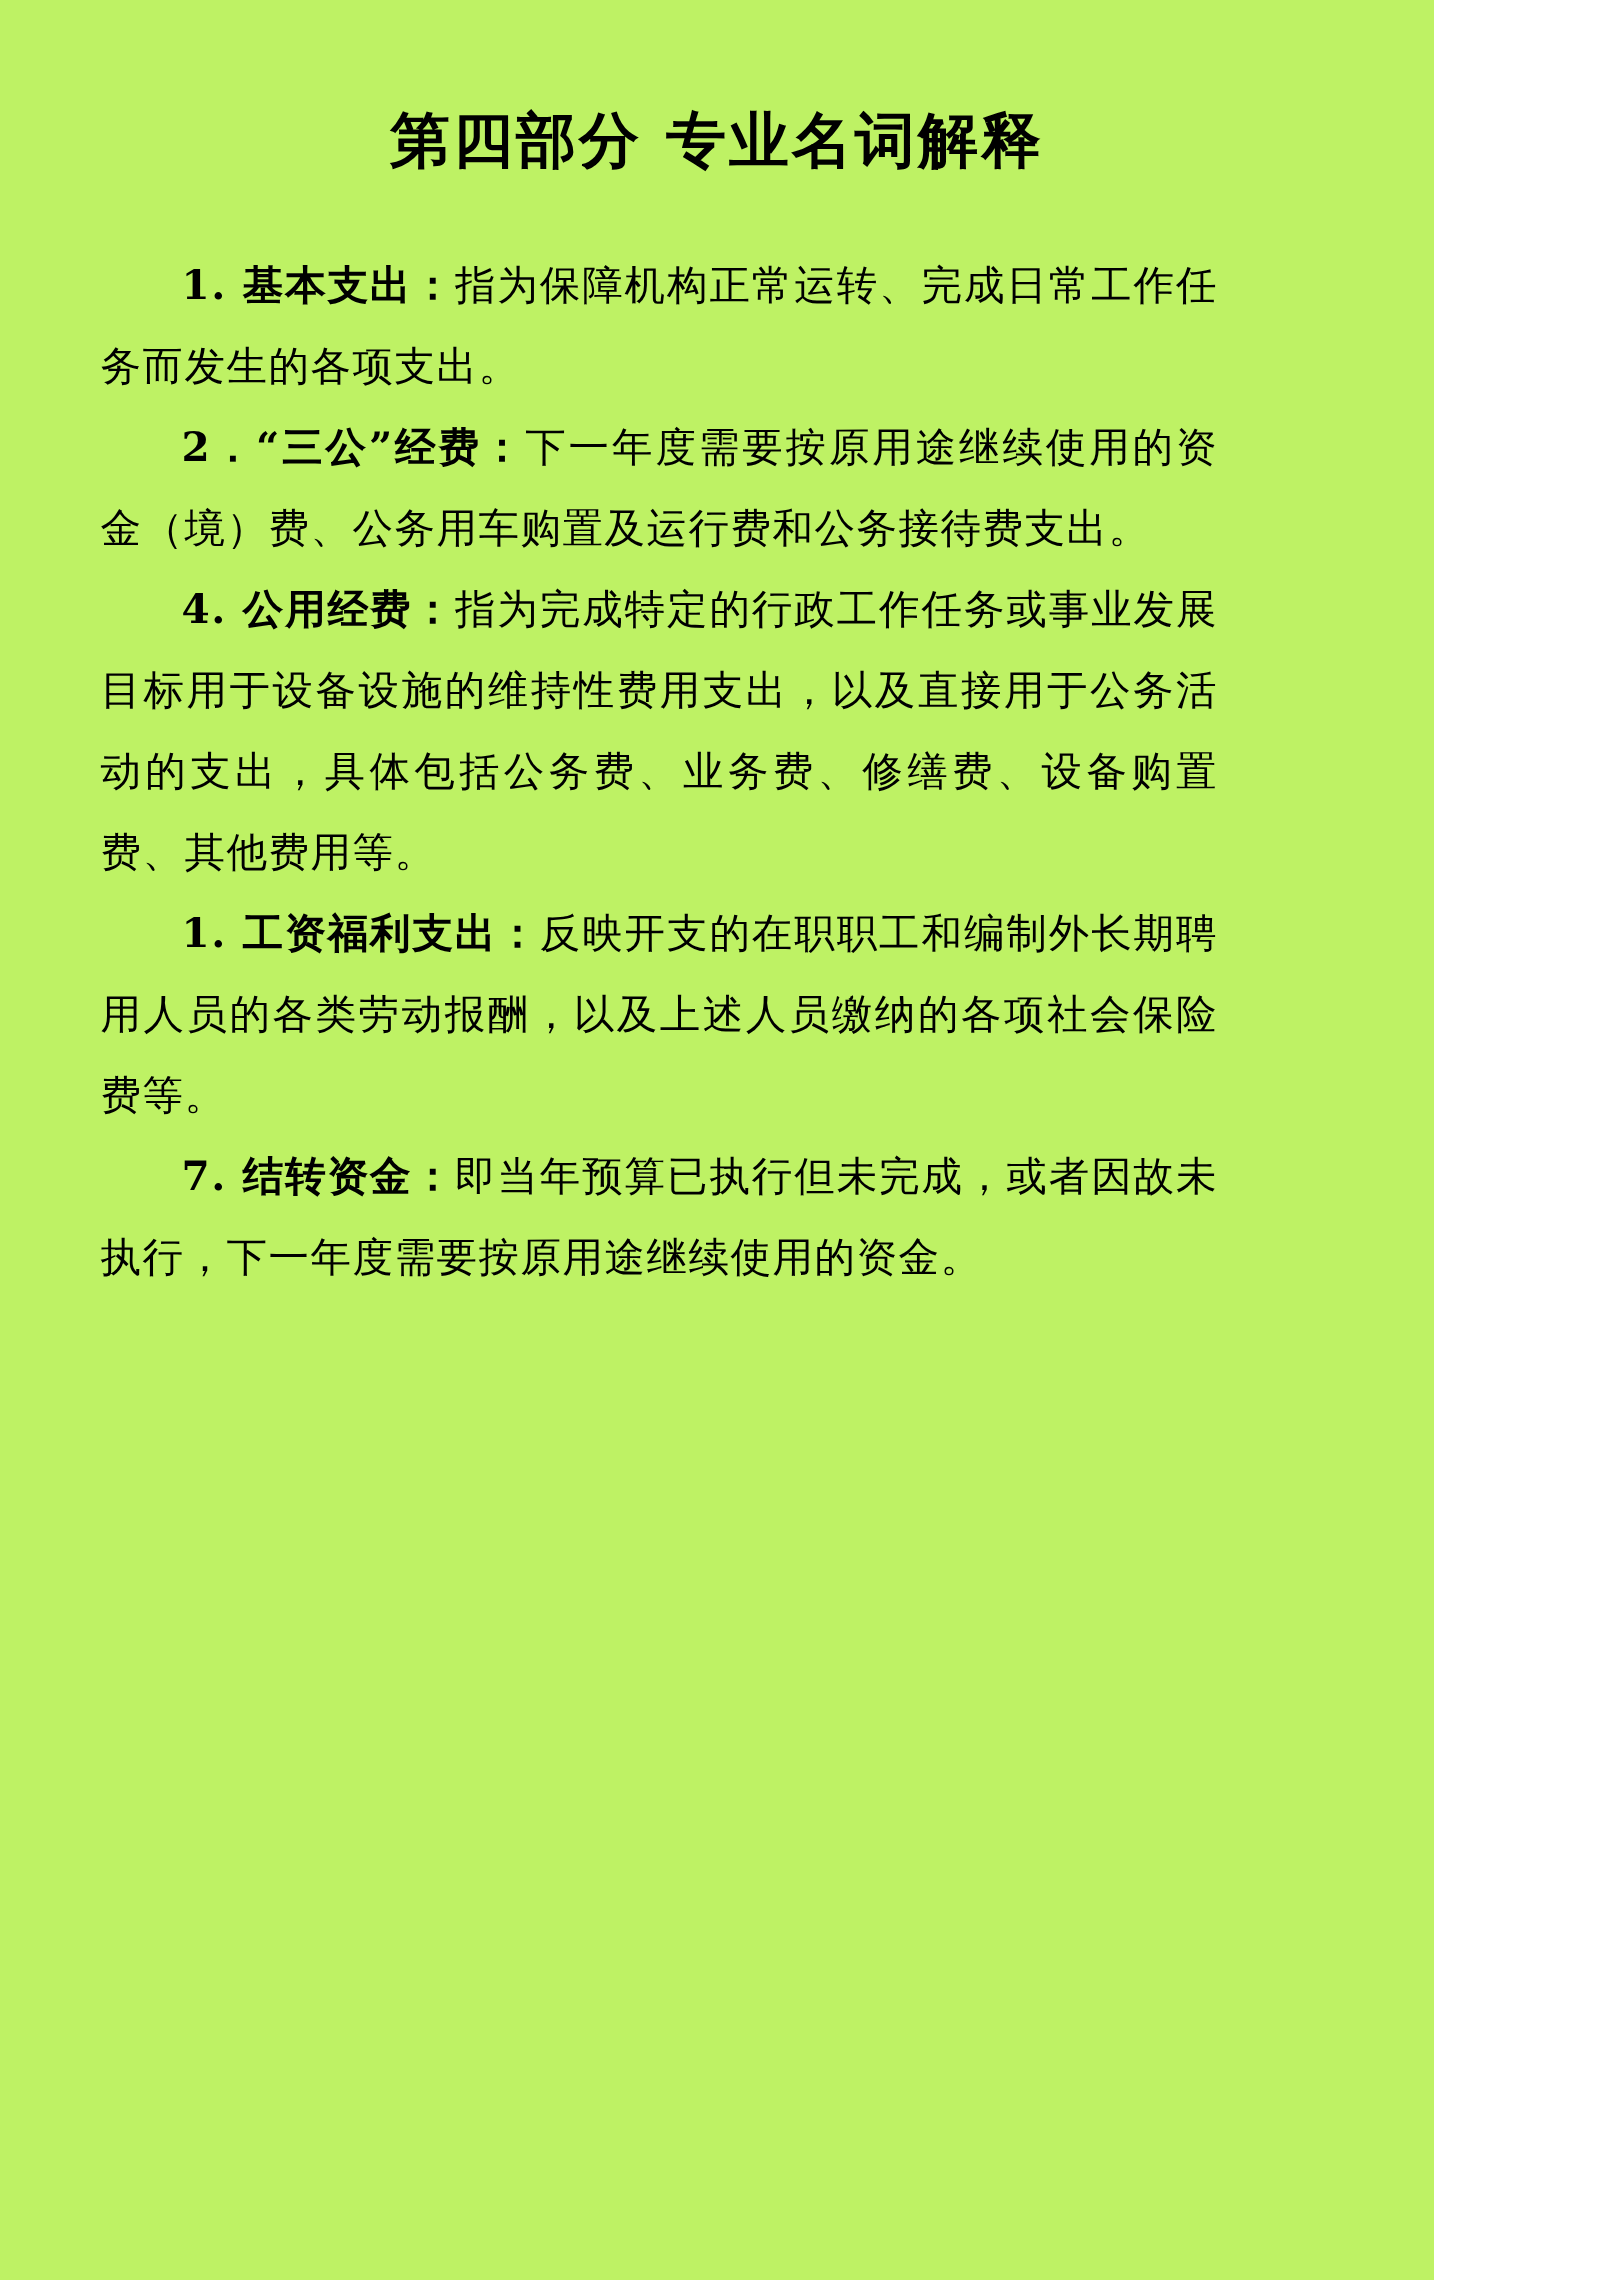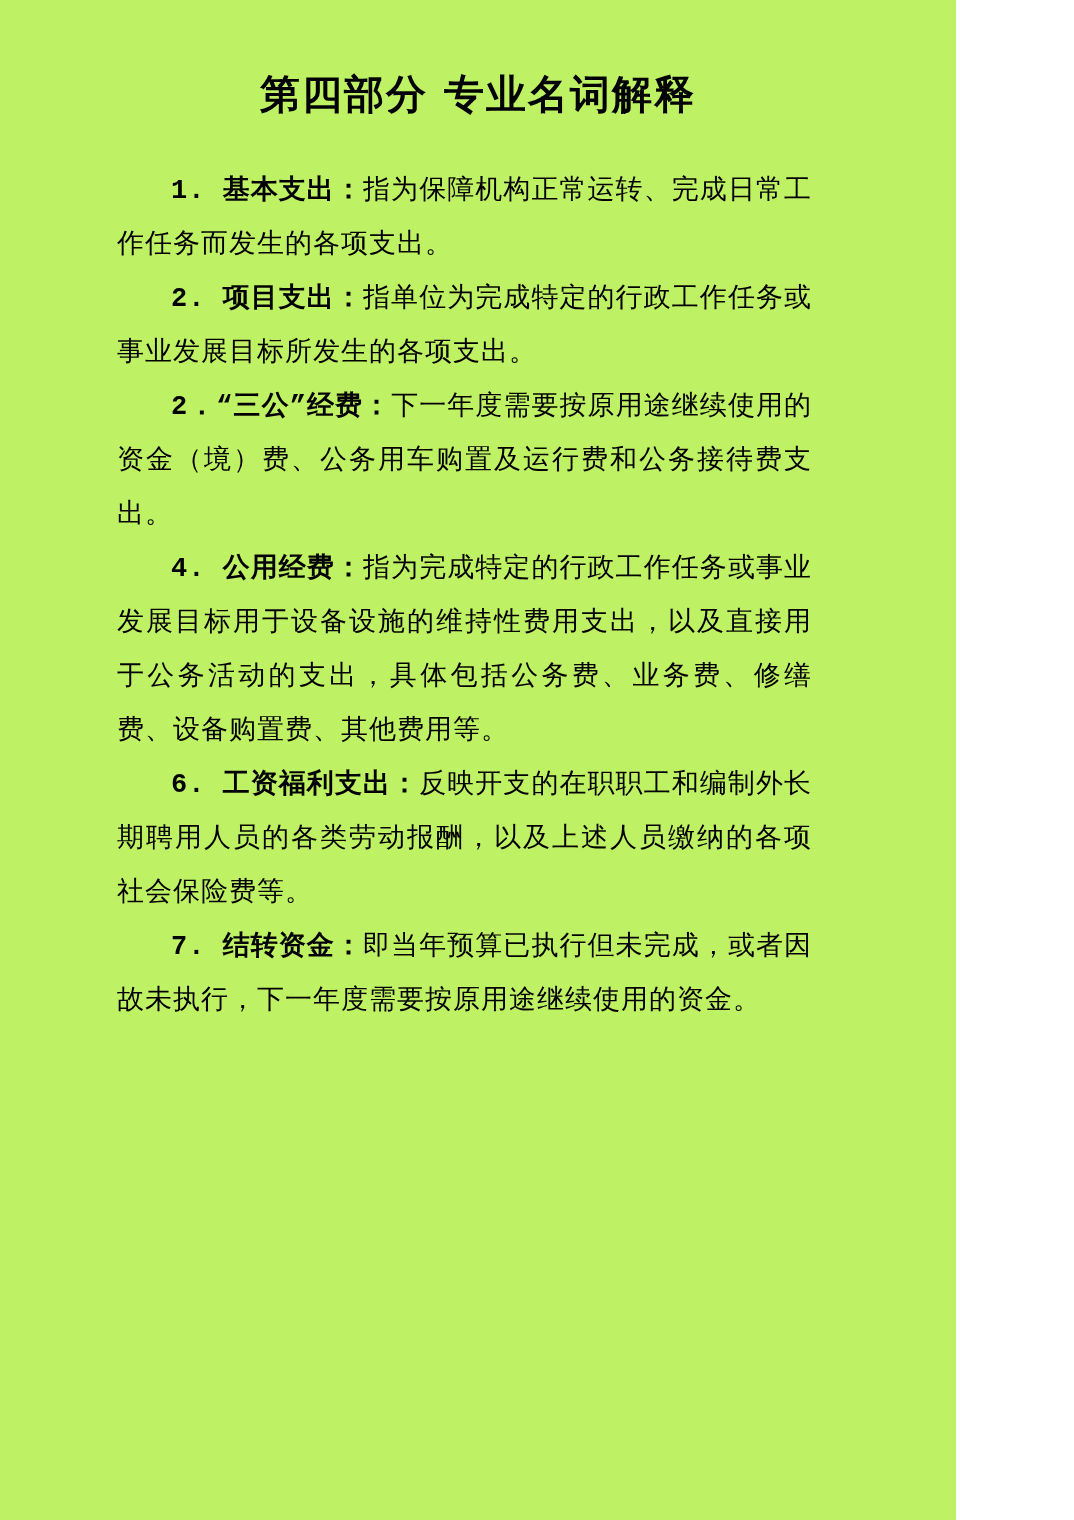--- a/index.html
+++ b/index.html
@@ -22,23 +22,22 @@
     padding-top: 68px;
     text-align: center;
     font-size: 40px;
     line-height: 52px;
     font-weight: bold;
     letter-spacing: 2px;
     font-family: "DejaVu Serif", serif;
   }
   .terms {
     margin-top: 44px;
-    padding-left: 117px;
+    padding-left: 67px;
     padding-right: 144px;
-    font-family: Liberation Mono, monospace;
   }
   .terms p {
     margin: 0;
     font-size: 27px;
     line-height: 54px;
     text-align: justify;
     text-justify: inter-character;
     text-indent: 54px;
     letter-spacing: 1px;
   }
@@ -63,21 +62,20 @@
 </style>
 </head>
 <body>
 
 <div class="page">
 
   <h1 class="doc-title">第四部分 专业名词解释</h1>
 
   <div class="terms">
     <p><span class="term">1. 基本支出：</span><span class="def">指为保障机构正常运转、完成日常工作任务而发生的各项支出。</span></p>
-    <p><span class="term">2. 项目支出：</span><span class="def">指单位为完成特定的行政工作任务或事业发展目标所发生的各项支出。</span></p>
     <p><span class="term">2．“三公”经费：</span><span class="def">下一年度需要按原用途继续使用的资金（境）费、公务用车购置及运行费和公务接待费支出。</span></p>
     <p><span class="term">4. 公用经费：</span><span class="def">指为完成特定的行政工作任务或事业发展目标用于设备设施的维持性费用支出，以及直接用于公务活动的支出，具体包括公务费、业务费、修缮费、设备购置费、其他费用等。</span></p>
-    <p><span class="term">6. 工资福利支出：</span><span class="def">反映开支的在职职工和编制外长期聘用人员的各类劳动报酬，以及上述人员缴纳的各项社会保险费等。</span></p>
+    <p><span class="term">1. 工资福利支出：</span><span class="def">反映开支的在职职工和编制外长期聘用人员的各类劳动报酬，以及上述人员缴纳的各项社会保险费等。</span></p>
     <p><span class="term">7. 结转资金：</span><span class="def">即当年预算已执行但未完成，或者因故未执行，下一年度需要按原用途继续使用的资金。</span></p>
   </div>
 
 
 </div>
 
 </body></html>

